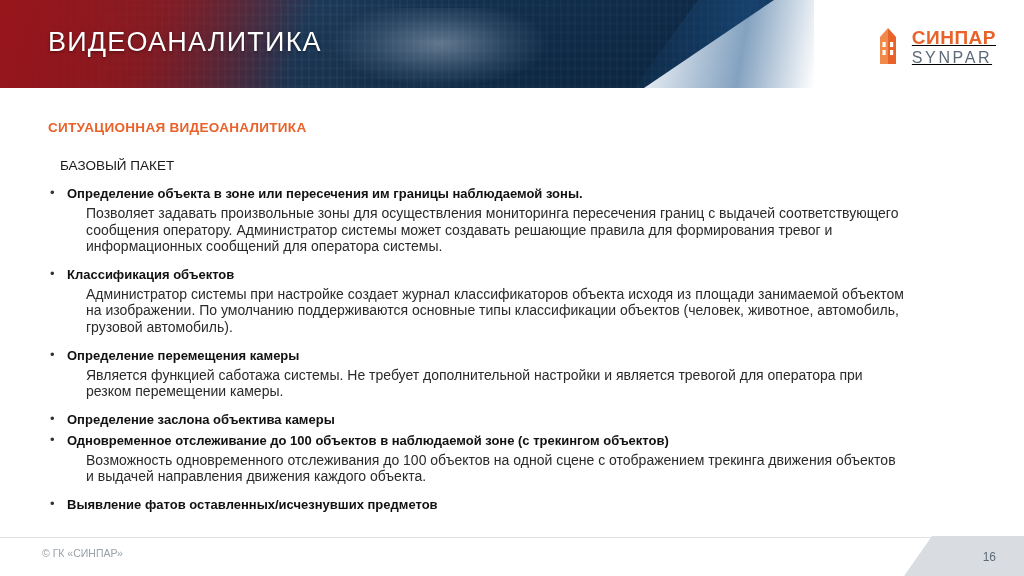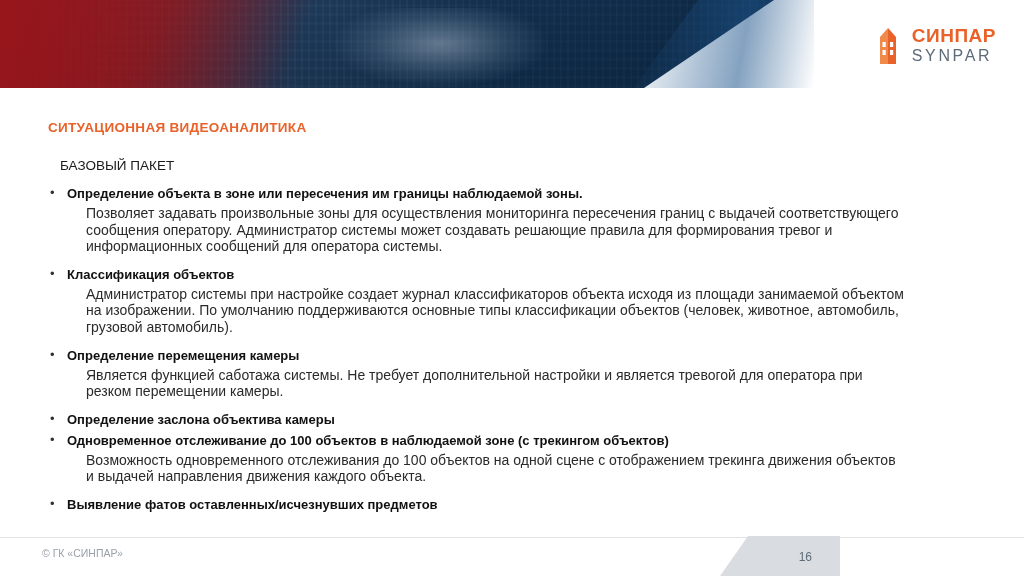--- a/index.html
+++ b/index.html
@@ -84,22 +84,23 @@
     text-shadow: 0 1px 3px rgba(0,0,0,0.45);
     white-space: nowrap;
   }
 
   
   .logo {
     position: absolute;
     right: 28px;
     top: 26px;
     display: flex;
-    align-items: flex-start;
+    align-items: flex-end;
     gap: 7px;
+    text-decoration: underline;
   }
   .logo-mark {
     width: 34px;
     height: 40px;
     position: relative;
   }
   .logo-text {
     display: flex;
     flex-direction: column;
     line-height: 1;
@@ -178,21 +179,21 @@
     line-height: 16.6px;
     max-width: 820px;
     text-align: left;
   }
 
   
   .footer {
     position: absolute;
     left: 0;
     bottom: 0;
-    width: 840px;
+    width: 1024px;
     height: 38px;
     text-decoration: underline;
   }
   .footer-line {
     position: absolute;
     left: 0;
     bottom: 38px;
     width: 1024px;
     height: 1px;
     background: #e3e3e3;
@@ -225,20 +226,21 @@
 </head>
 <body>
 
 <div class="slide">
 
   <div class="header">
     <div class="header-photo"></div>
     <div class="header-overlay-left"></div>
     <div class="header-wedge"></div>
     <div class="header-wedge-accent"></div>
+    <div class="header-title">ВИДЕОАНАЛИТИКА</div>
   </div>
 
   <div class="logo">
     <div class="logo-mark">
       <svg width="34" height="40" viewBox="0 0 34 40" aria-hidden="true">
         <path d="M17 2 L25 11 L25 38 L17 38 Z" fill="#e8622a"></path>
         <path d="M17 2 L9 11 L9 38 L17 38 Z" fill="#f08a4a"></path>
         <rect x="11.5" y="16" width="3.2" height="5" fill="#ffffff"></rect>
         <rect x="11.5" y="24" width="3.2" height="5" fill="#ffffff"></rect>
         <rect x="19" y="16" width="3.2" height="5" fill="#ffffff"></rect>

